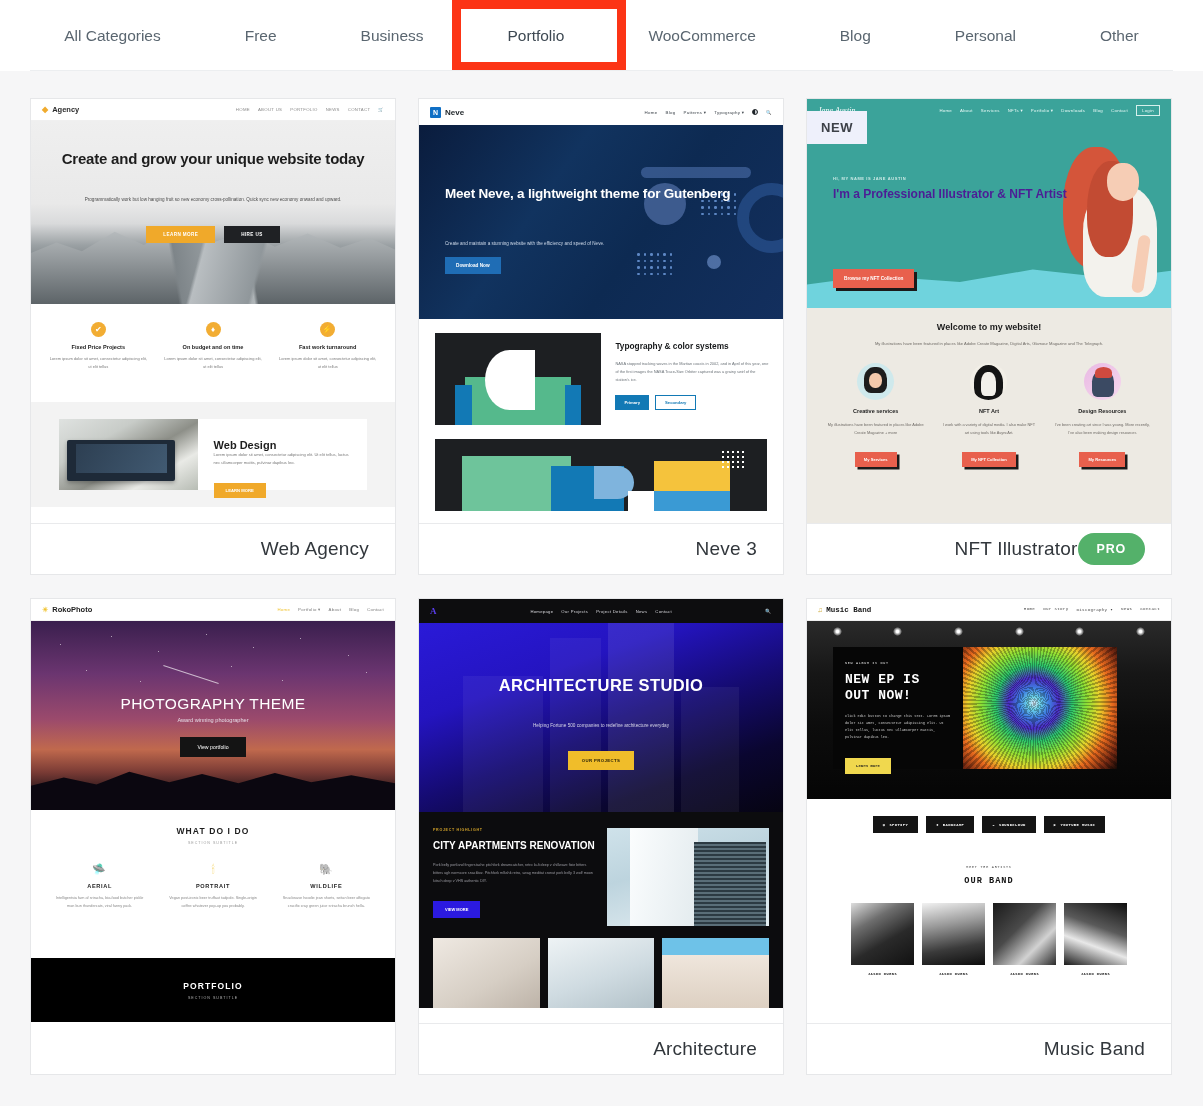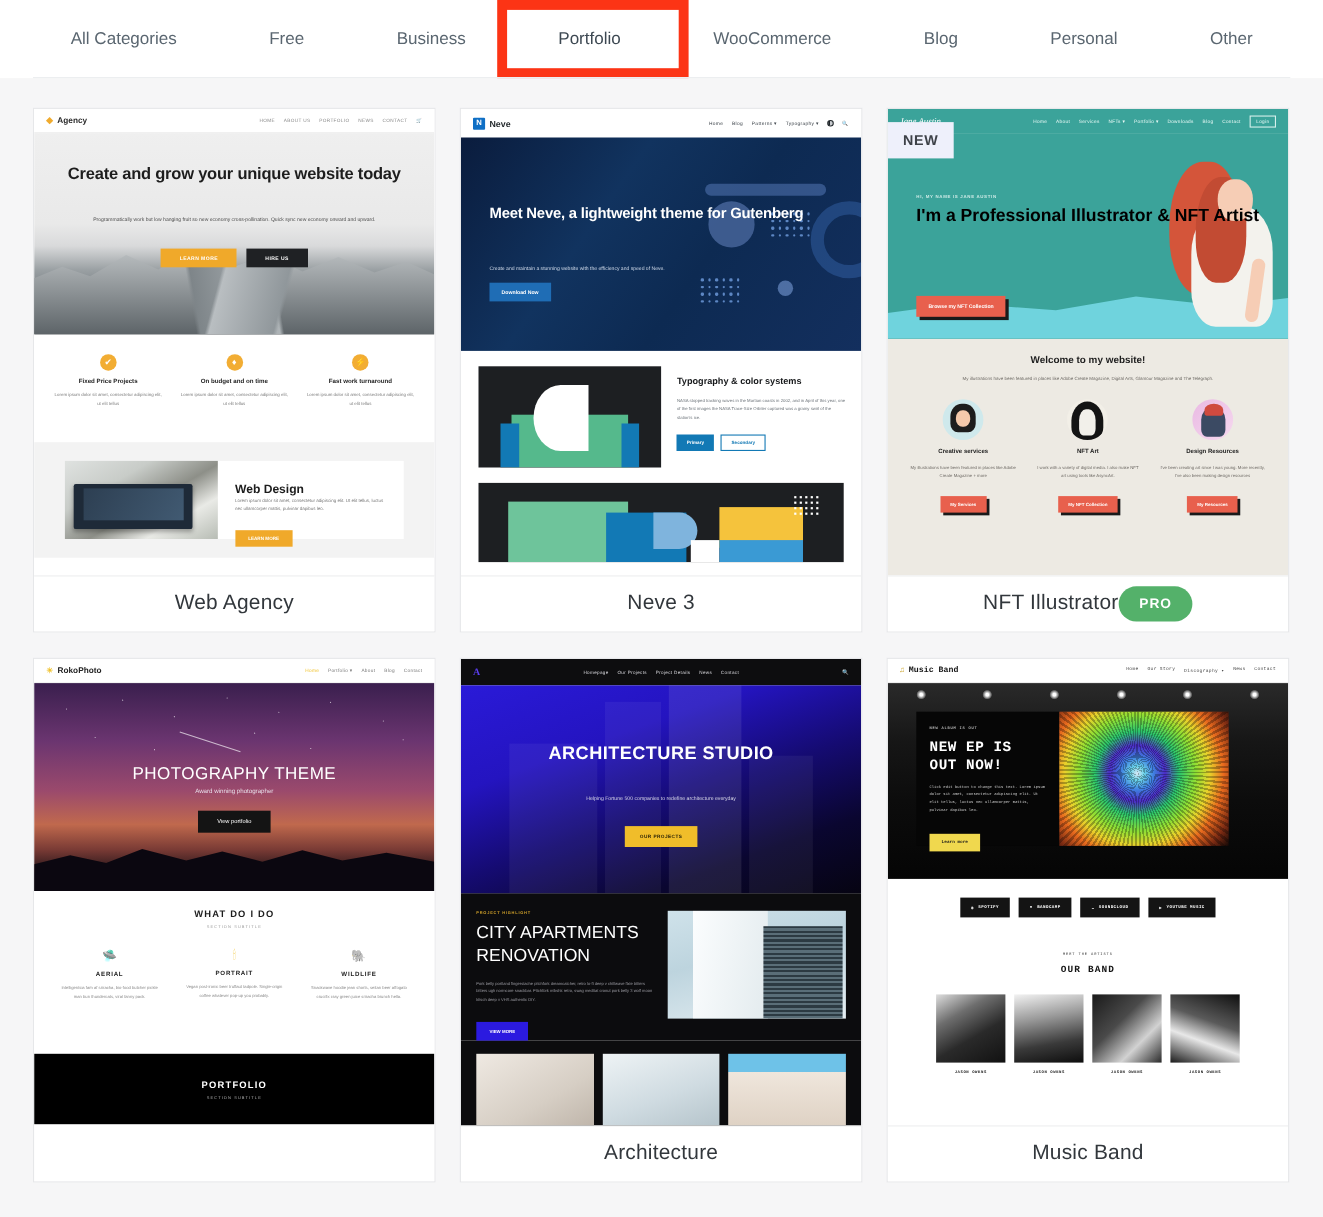--- a/index.html
+++ b/index.html
@@ -64,21 +64,21 @@
   }
   .thumb {
     height: 424px;
     overflow: hidden;
     position: relative;
     background: #fff;
   }
   .cardbar {
     flex: 1;
     border-top: 1px solid #e9eaec;
-    display: flex; align-items: center; justify-content: center;
+    display: flex; align-items: center; justify-content: flex-end;
     padding: 0 26px;
     background: #fff;
   }
   .cardtitle { font-size: 19px; color: #32373c; letter-spacing: .2px; }
   .pro {
     background: #54b16a; color: #fff;
     font-size: 12.5px; font-weight: bold; letter-spacing: .8px;
     border-radius: 18px; padding: 9px 19px;
   }
   .newbadge {
@@ -169,21 +169,21 @@
   .nv-gd{position:absolute;right:7%;top:17%;display:grid;grid-template-columns:repeat(5,1fr);gap:3px;}
   .nv-gd i{width:2px;height:2px;background:#fff;display:block;}
 
   
   .nf-bar{height:22px;background:#3ba39a;}
   .nf-logo{color:#fff;font-size:8px;font-style:italic;font-family:"Liberation Serif",serif;}
   .nf-nav{color:#eafaf7;font-size:4.3px;align-items:center;}
   .nf-login{border:1px solid #d6f0ec;padding:2px 5px;}
   .nf-hero{height:187px;background:#3ba39a;position:relative;overflow:hidden;}
   .nf-kick{position:absolute;left:26px;top:55px;color:#cdeae6;font-size:4px;font-weight:bold;letter-spacing:.6px;}
-  .nf-h1{position:absolute;left:26px;top:66px;color:#000000;font-size:16px;font-weight:bold;line-height:1.28;}
+  .nf-h1{position:absolute;left:26px;top:66px;color:#4c1d95;font-size:12px;font-weight:bold;line-height:1.28;}
   .nf-b{position:absolute;left:26px;top:148px;background:#e8604d;color:#fff;font-size:4.7px;font-weight:bold;padding:7px 11px;box-shadow:3px 3px 0 #1a1a1a;}
   .nf-wave{position:absolute;left:0;bottom:0;width:100%;height:62px;background:#6fd3dd;
            clip-path:polygon(0 62%,18% 48%,42% 58%,62% 38%,84% 52%,100% 40%,100% 100%,0 100%);}
   .nf-girl{position:absolute;right:8px;top:18px;width:120px;height:160px;}
   .nf-body{position:absolute;right:6px;top:48px;width:74px;height:110px;background:#f3f2ed;border-radius:40% 38% 20% 30%;}
   .nf-hair{position:absolute;right:36px;top:8px;width:64px;height:122px;background:#d4553a;border-radius:48% 42% 38% 45%;}
   .nf-hair2{position:absolute;right:30px;top:22px;width:46px;height:96px;background:#c24b33;border-radius:50% 40% 44% 40%;}
   .nf-face{position:absolute;right:24px;top:24px;width:32px;height:38px;background:#f6cdb5;border-radius:46% 46% 48% 48%;}
   .nf-arm{position:absolute;right:16px;top:96px;width:12px;height:58px;background:#f6cdb5;border-radius:8px;transform:rotate(8deg);}
   .nf-white{height:215px;background:#edeae3;padding:14px 14px 0;}
@@ -239,21 +239,21 @@
   .ar-hero{height:189px;position:relative;overflow:hidden;
            background:linear-gradient(160deg,#2a1ad8 0%,#2414c0 30%,#150b72 55%,#0a0630 78%,#060412 100%);}
   .ar-bld{position:absolute;bottom:0;background:rgba(255,255,255,.055);}
   .ar-h1{position:absolute;left:0;right:0;top:52px;text-align:center;color:#fff;font-size:16.5px;font-weight:bold;line-height:1.28;letter-spacing:.4px;}
   .ar-p{position:absolute;left:38px;right:38px;top:99px;text-align:center;color:#d5d4e6;font-size:4.7px;line-height:1.85;}
   .ar-b{position:absolute;left:0;right:0;top:128px;display:flex;justify-content:center;}
   .ar-b span{background:#f0bd2a;color:#221c05;font-size:4.3px;font-weight:bold;padding:7px 14px;letter-spacing:.4px;}
   .ar-dark{background:#0c0c0e;padding:16px 14px 0;display:flex;gap:12px;}
   .ar-left{width:50%;}
   .ar-kick{color:#d0a12a;font-size:3.6px;font-weight:bold;letter-spacing:.7px;margin-bottom:7px;}
-  .ar-h2{color:#fff;font-size:16px;font-weight:normal;line-height:1.3;margin-bottom:10px;}
+  .ar-h2{color:#fff;font-size:10px;font-weight:bold;line-height:1.3;margin-bottom:10px;}
   .ar-p2{color:#9b9ba2;font-size:3.7px;line-height:2.1;margin-bottom:12px;}
   .ar-b2{display:inline-block;background:#2b1ae0;color:#fff;font-size:4px;font-weight:bold;padding:6px 12px;}
   .ar-hi{width:50%;height:98px;background:linear-gradient(165deg,#cfe2ea 0%,#bdd4de 40%,#e6eff3 100%);position:relative;overflow:hidden;}
   .ar-tower{position:absolute;left:14%;top:0;width:42%;height:100%;background:linear-gradient(100deg,#fbfdfe,#e3ebee);}
   .ar-glass{position:absolute;left:54%;top:14%;width:44%;height:86%;background:repeating-linear-gradient(180deg,#2c3a42 0 2px,#5a6e78 2px 4px);}
   .ar-thumbs{display:flex;gap:8px;padding:12px 14px 0;background:#0c0c0e;}
   .ar-th{flex:1;height:70px;}
   .ar-th1{background:linear-gradient(150deg,#efe9e2,#d6cec4 60%,#bdb3a8);}
   .ar-th2{background:linear-gradient(160deg,#eef3f5,#cfdbe1 55%,#b3c2c9);}
   .ar-th3{background:linear-gradient(180deg,#6ec2e8 0 24%,#efe6dc 24%,#ddd0c2 100%);}

